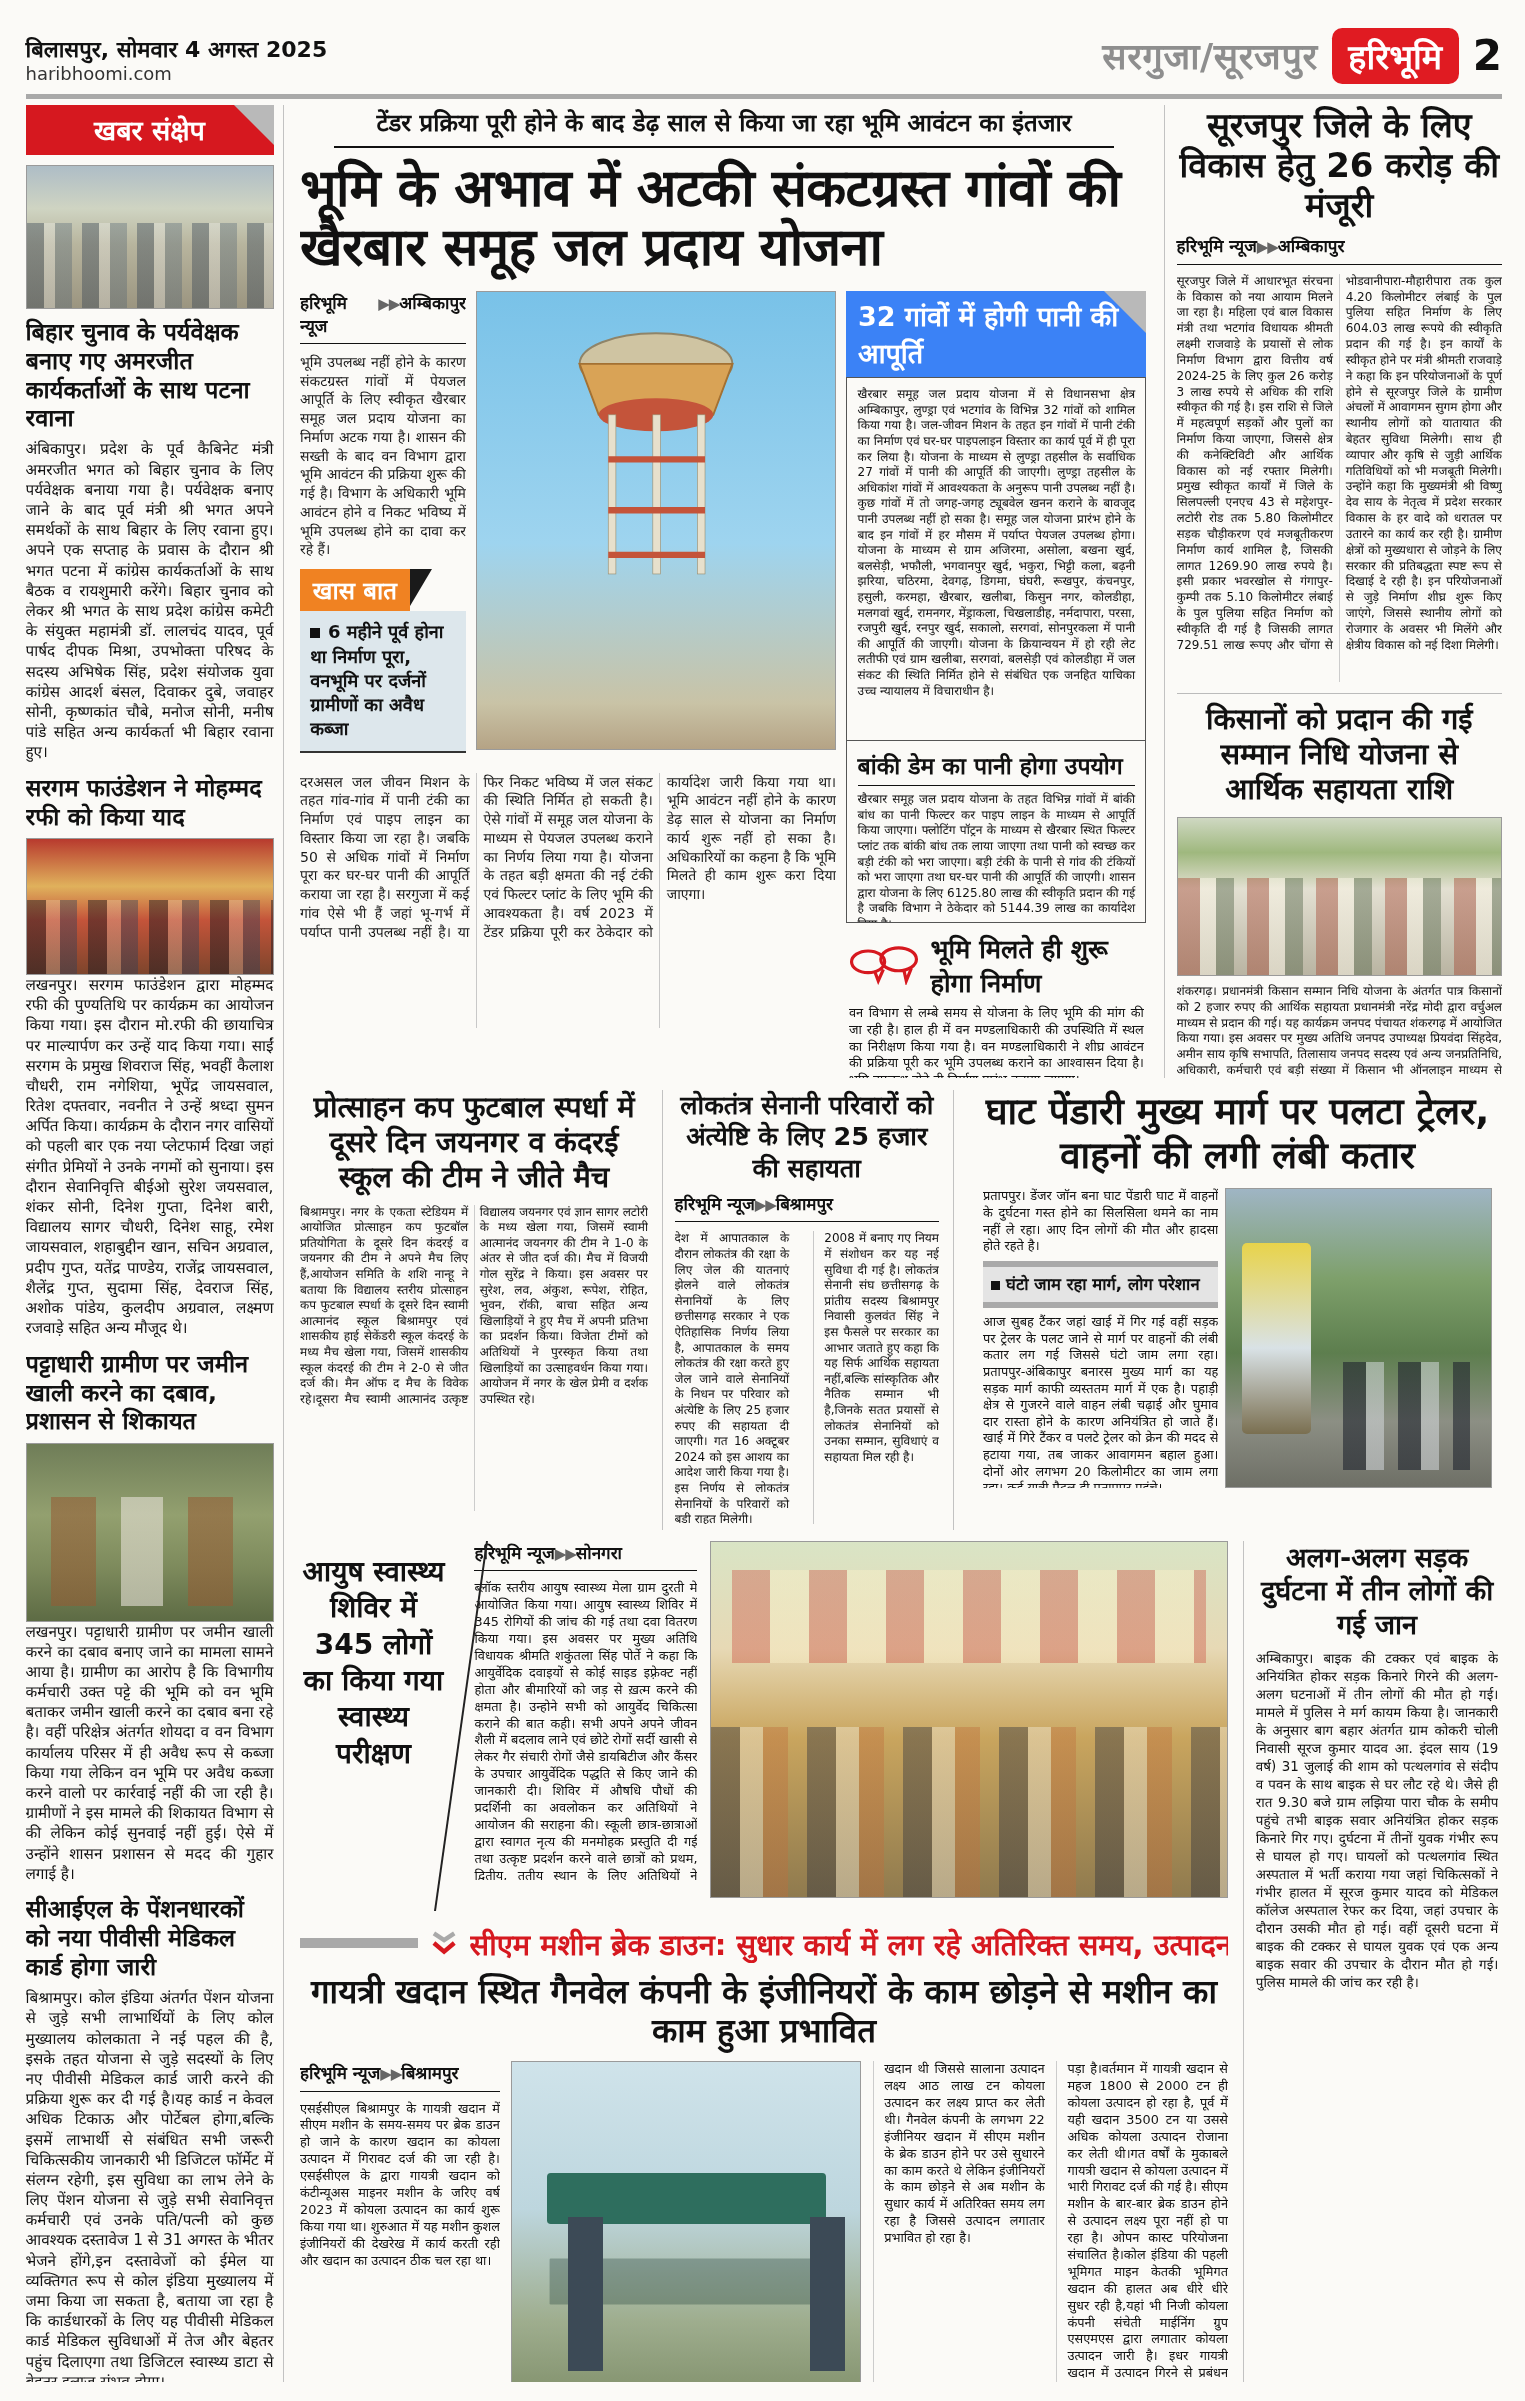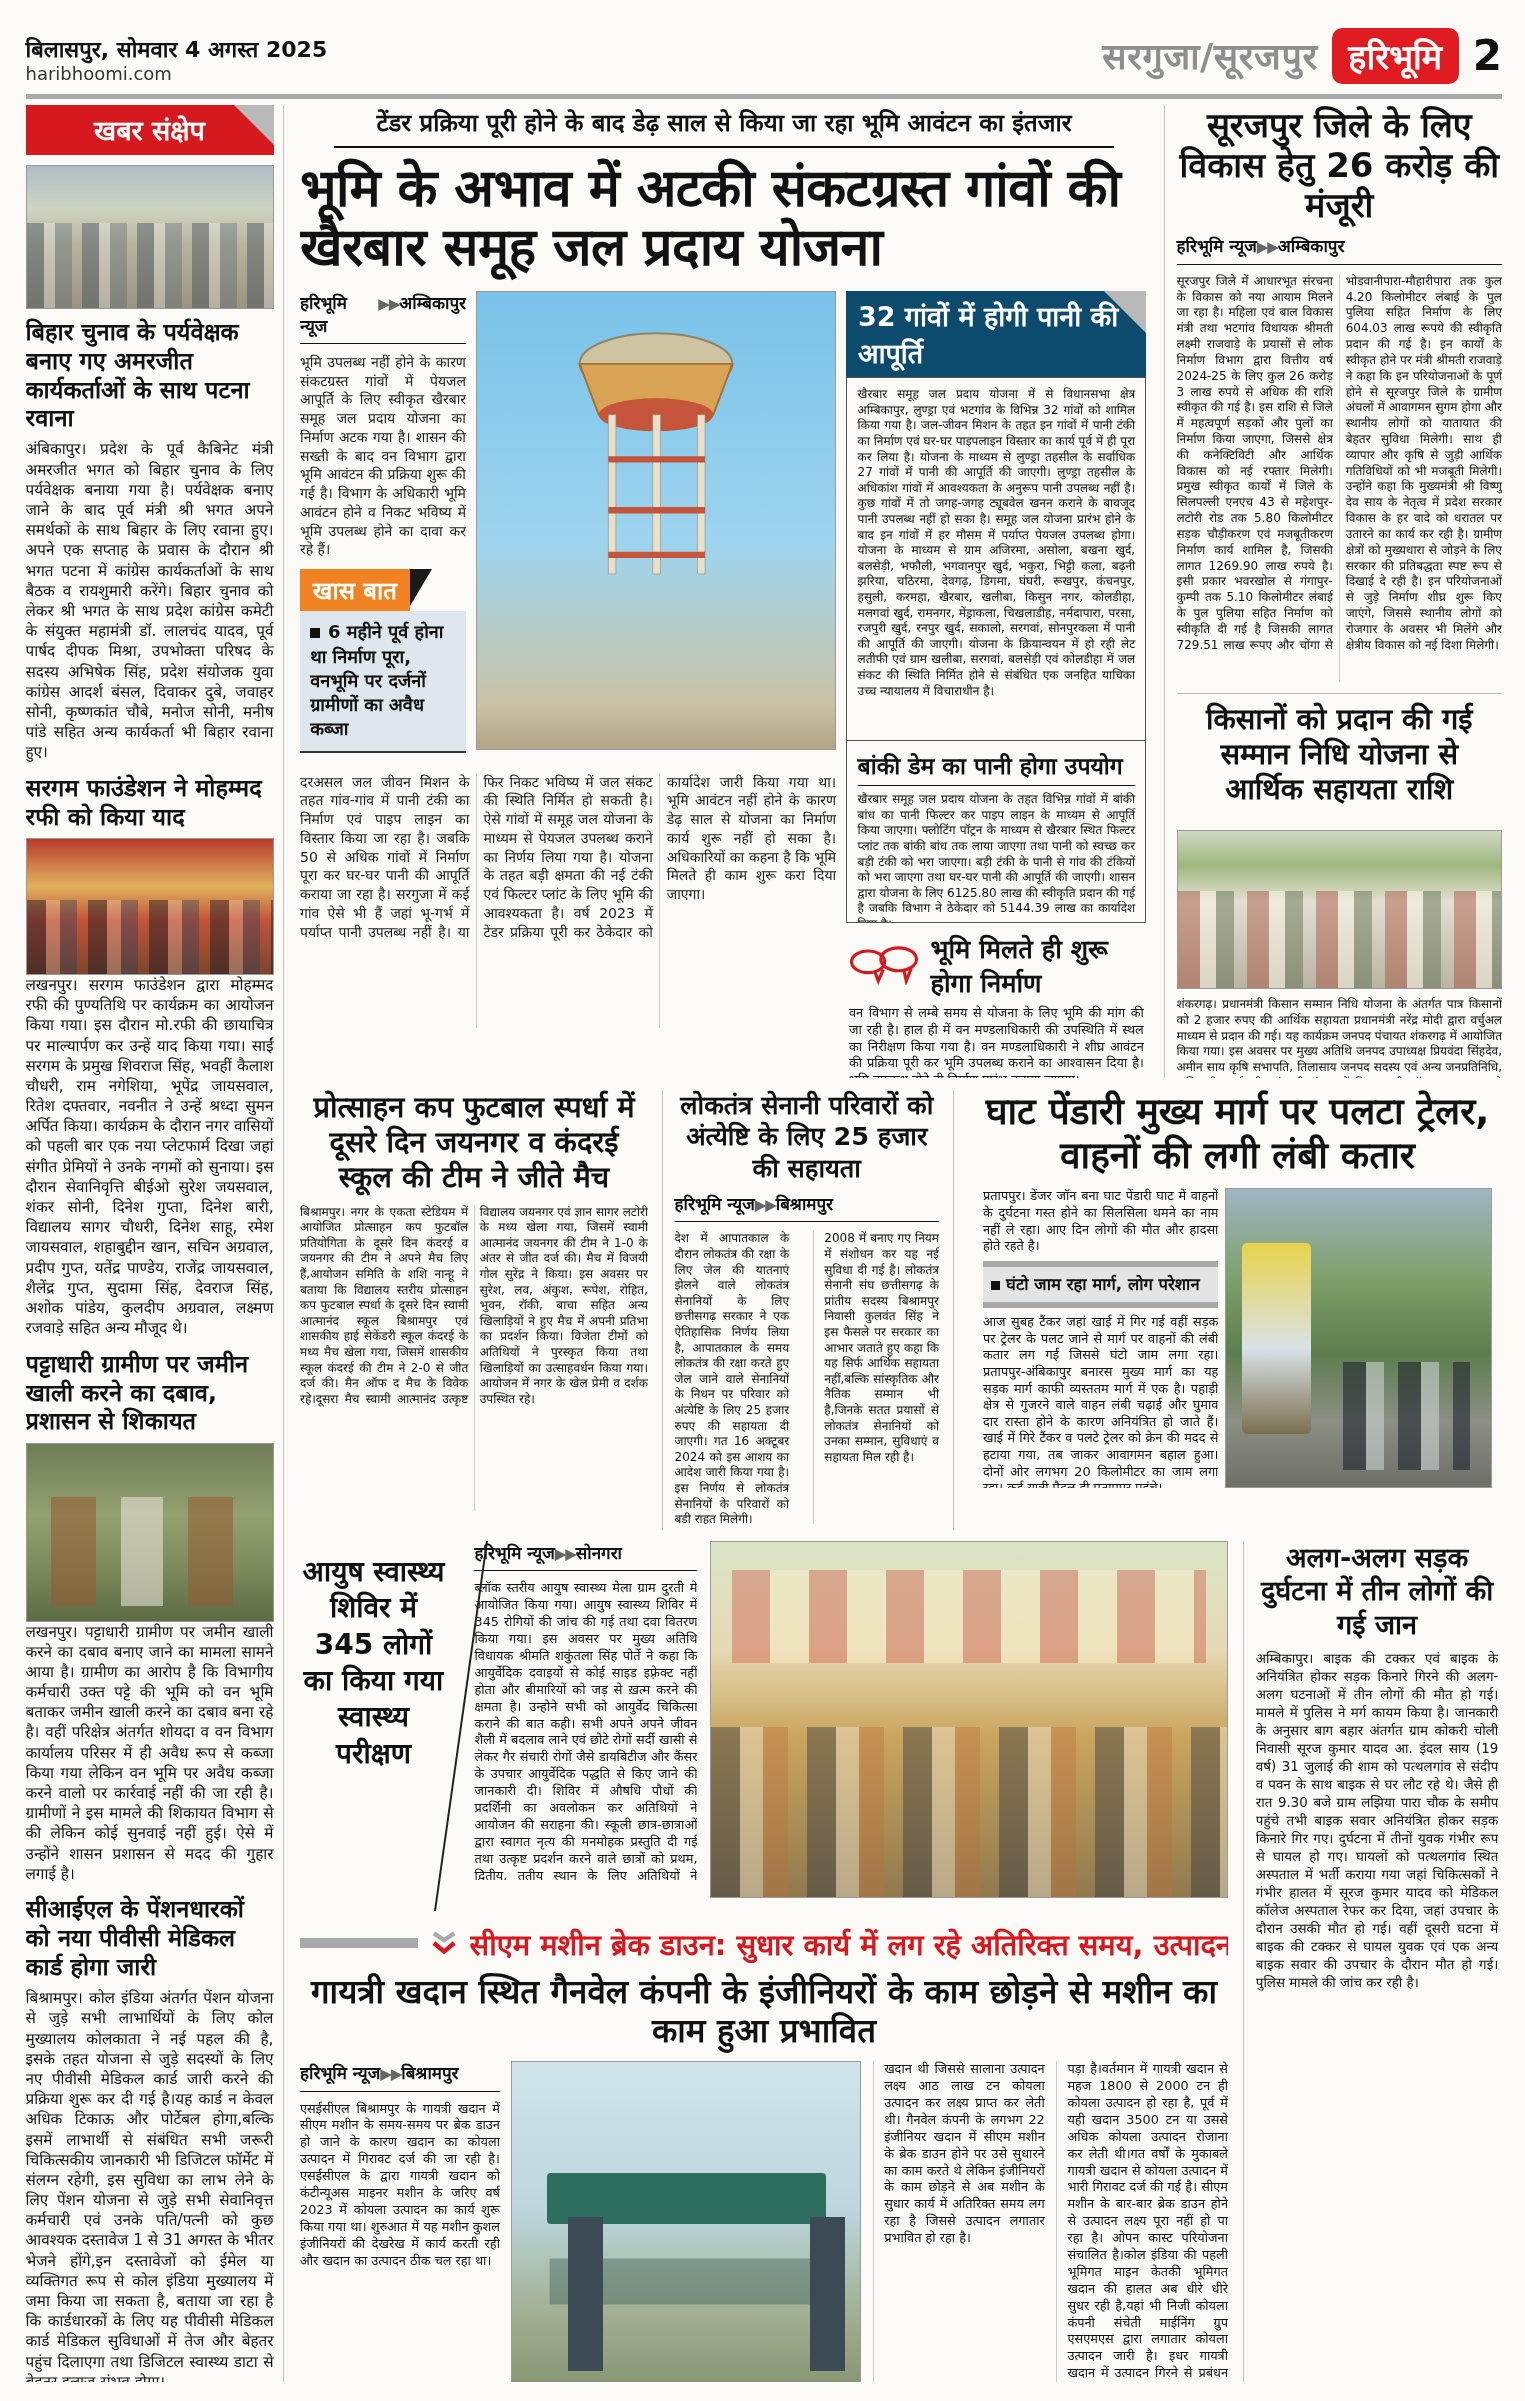--- a/index.html
+++ b/index.html
@@ -53,36 +53,36 @@
 
   .khas { margin:10.2px 0; }
   .khas-label { position:relative; display:inline-block; background:#f08222; color:#fff; font-size:24px; font-weight:bold; padding:3.8px 12.8px 5.1px; }
   .khas-label::after { content:""; position:absolute; right:-22px; top:0; border-top:37px solid #1a1a1a; border-right:22px solid transparent; }
   .khas-body { background:#dde7ec; padding:9px 10.2px; font-size:18px; font-weight:bold; line-height:1.35; border-bottom:2.6px solid #333; }
   .khas-body .sq { display:inline-block; width:10.2px; height:10.2px; background:#111; margin-right:7.7px; }
 
   .ph-tank { height:459px; background:linear-gradient(180deg,#79c2e8 0%,#9ed4ef 55%,#c9c3a6 90%,#b5a385 100%); }
   .ph-tank svg { position:absolute; left:50%; top:6%; transform:translateX(-50%); }
 
-  .supply-banner { position:relative; background:#0c4a6e; color:#fff; font-size:27px; font-weight:bold; padding:6.4px 11.5px; }
+  .supply-banner { position:relative; background:#3b82f6; color:#fff; font-size:27px; font-weight:bold; padding:6.4px 11.5px; }
   .supply-banner::after { content:""; position:absolute; right:0; top:0; border-top:42px solid #b9b9b9; border-left:42px solid transparent; }
   .supply-box { border:1.9px solid #555; padding:9px 10.2px; height:364px; overflow:hidden; font-size:12px; line-height:1.3; text-align:justify; }
   .dam-box { border:1.9px solid #555; border-top:none; padding:7.7px 10.2px; height:182px; overflow:hidden; }
   .dam-title { font-size:23px; font-weight:bold; border-bottom:1.9px solid #111; padding-bottom:3.8px; margin-bottom:6.4px; }
   .dam-body { font-size:12px; line-height:1.3; text-align:justify; }
 
   .quote-block { padding:7.7px 2.6px 0; }
   .quote-head { display:flex; align-items:center; gap:11.5px; }
   .quote-title { font-size:25.5px; font-weight:bold; }
   .quote-body { font-size:12.8px; line-height:1.3; text-align:justify; margin-top:6.4px; }
 
   .dev-headline { text-align:center; font-size:34px; font-weight:900; line-height:1.18; margin-bottom:9px; }
   .dev-body { column-count:2; column-gap:12.8px; column-rule:0.6px solid #ccc; font-size:12px; line-height:1.32; text-align:justify; height:408px; overflow:hidden; }
   .kisan { margin-top:11.5px; border-top:0.6px solid #bbb; padding-top:7.7px; }
-  .kisan-headline { text-align:center; font-size:29px; font-weight:900; line-height:1.2; margin-bottom:24px; }
+  .kisan-headline { text-align:center; font-size:29px; font-weight:900; line-height:1.2; margin-bottom:11px; }
   .ph-kisan { height:159px; background:linear-gradient(180deg,#cfd8c2 0%,#9fb87e 22%,#e3e0d2 45%,#b9b4a2 100%); margin-bottom:7.7px; }
   .ph-kisan::after { content:""; position:absolute; left:0; right:0; bottom:0; height:62%; background:repeating-linear-gradient(90deg, rgba(160,60,40,.4) 0 22px, rgba(250,245,230,.5) 22px 38px, rgba(70,90,60,.4) 38px 56px, transparent 56px 69px); }
   .kisan-body { font-size:12px; line-height:1.32; text-align:justify; height:121px; overflow:hidden; }
 
   .rowB { display:flex; gap:14px; height:440px; margin-top:11.5px; overflow:hidden; }
   .football { width:348px; }
   .football-hl { text-align:center; font-size:29px; font-weight:900; line-height:1.22; margin-bottom:9px; }
   .football-body { column-count:2; column-gap:11.5px; column-rule:0.6px solid #ccc; font-size:12px; line-height:1.3; text-align:justify; height:306px; overflow:hidden; }
   .loktantra { width:277px; border-left:0.6px solid #c2c2c2; padding-left:11.5px; }
   .lok-hl { text-align:center; font-size:25.5px; font-weight:900; line-height:1.24; margin-bottom:7.7px; }

